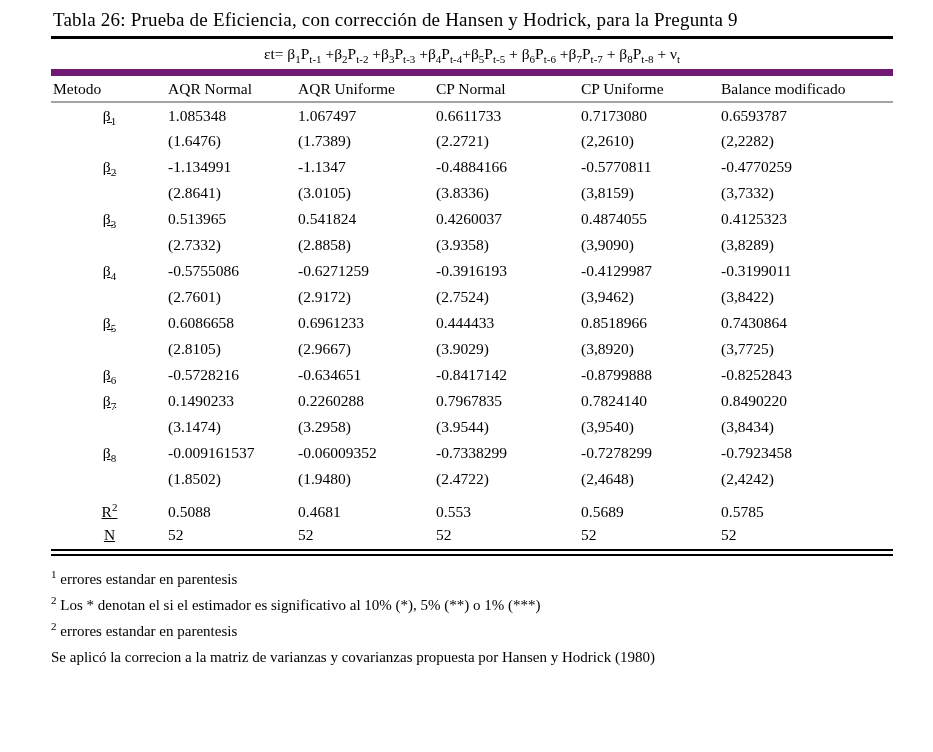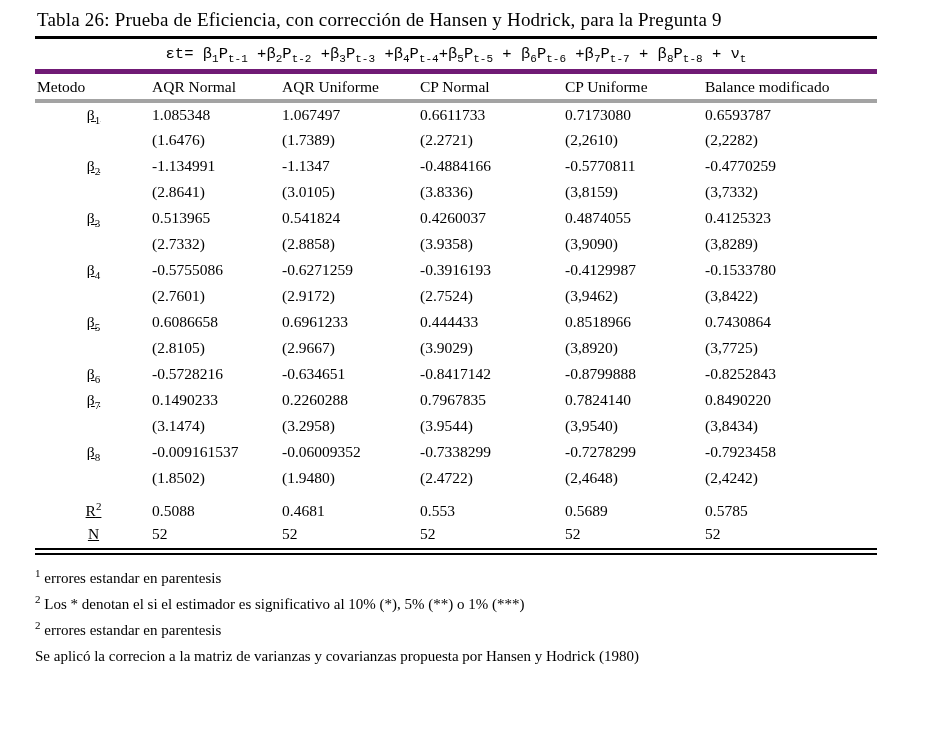--- a/index.html
+++ b/index.html
@@ -4,38 +4,37 @@
 <style>
   * { margin: 0; padding: 0; box-sizing: border-box; }
   html, body {
     width: 933px; height: 752px;
     background: #ffffff;
     color: #000000;
     font-family: "Liberation Serif", "DejaVu Serif", serif;
     overflow: hidden;
   }
   .page { padding: 7px 28px 0 35px; }
-  .content { width: 842px; }
+  .content { width: 842px; margin-left: 16px; }
 
   .title {
     font-size: 19px;
     font-weight: normal;
     letter-spacing: 0.2px;
     padding: 2px 0 5px 2px;
     border-bottom: 3px solid #000;
     white-space: nowrap;
   }
 
   .equation-row {
     text-align: center;
     font-size: 15.5px;
     padding: 6px 0 6px 0;
-    border-bottom: 5px solid #701a75;
-    white-space: nowrap;
-    font-family: Liberation Mono, monospace;
+    border-bottom: 7px solid #701a75;
+    white-space: nowrap;
   }
 
   sub { font-size: 11px; line-height: 0; }
   sup { font-size: 11px; line-height: 0; }
 
   table.results {
     border-collapse: collapse;
     table-layout: fixed;
     width: 842px;
     font-size: 15.5px;
@@ -44,21 +43,21 @@
   col.c1 { width: 130px; }
   col.c2 { width: 138px; }
   col.c3 { width: 145px; }
   col.c4 { width: 140px; }
   col.c5 { width: 172px; }
 
   thead th {
     text-align: left;
     font-weight: normal;
     padding: 4px 0 3px 0;
-    border-bottom: 4px solid #a3a3a3;
+    border-bottom: 2px solid #a3a3a3;
     white-space: nowrap;
   }
   thead th.label-col { padding-left: 2px; }
 
   tbody td {
     height: 26px;
     padding: 0;
     vertical-align: middle;
     white-space: nowrap;
   }
@@ -159,21 +158,21 @@
             <td>(3.9358)</td>
             <td>(3,9090)</td>
             <td>(3,8289)</td>
           </tr>
           <tr>
             <td class="label-cell">β<sub>4</sub></td>
             <td>-0.5755086</td>
             <td>-0.6271259</td>
             <td>-0.3916193</td>
             <td>-0.4129987</td>
-            <td>-0.1533780</td>
+            <td>-0.3199011</td>
           </tr>
           <tr>
             <td class="label-cell"></td>
             <td>(2.7601)</td>
             <td>(2.9172)</td>
             <td>(2.7524)</td>
             <td>(3,9462)</td>
             <td>(3,8422)</td>
           </tr>
           <tr>

